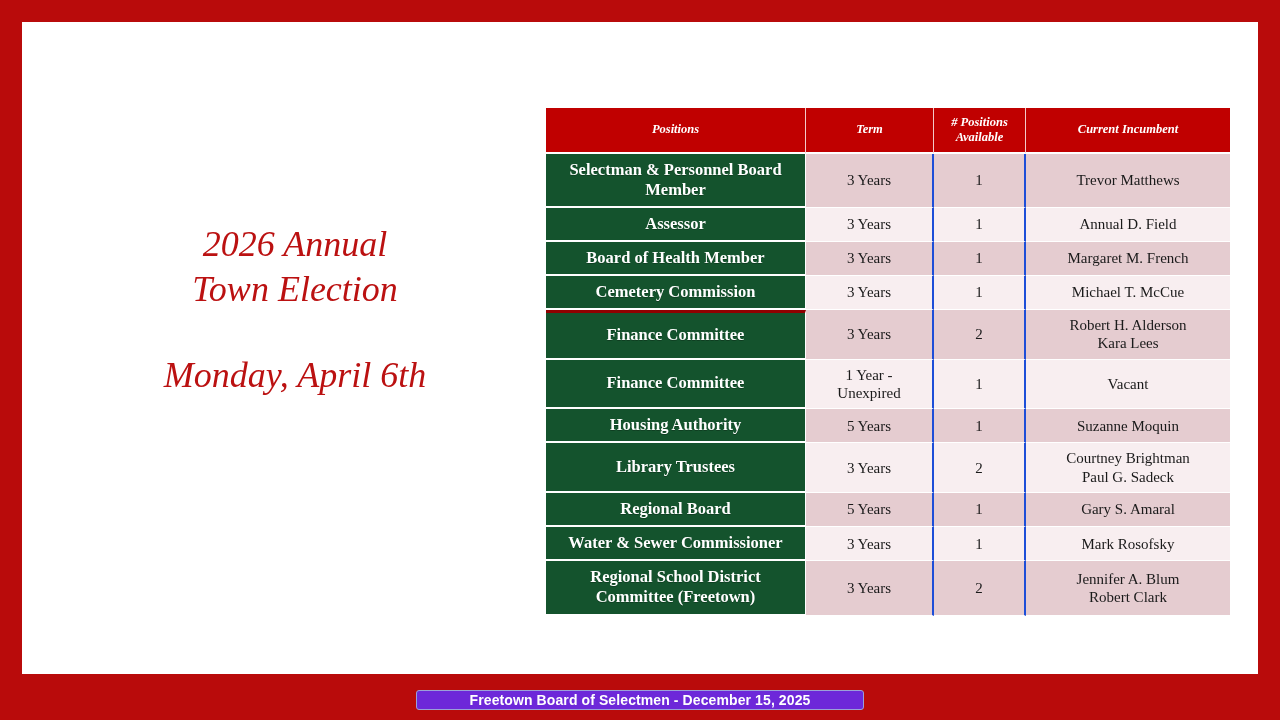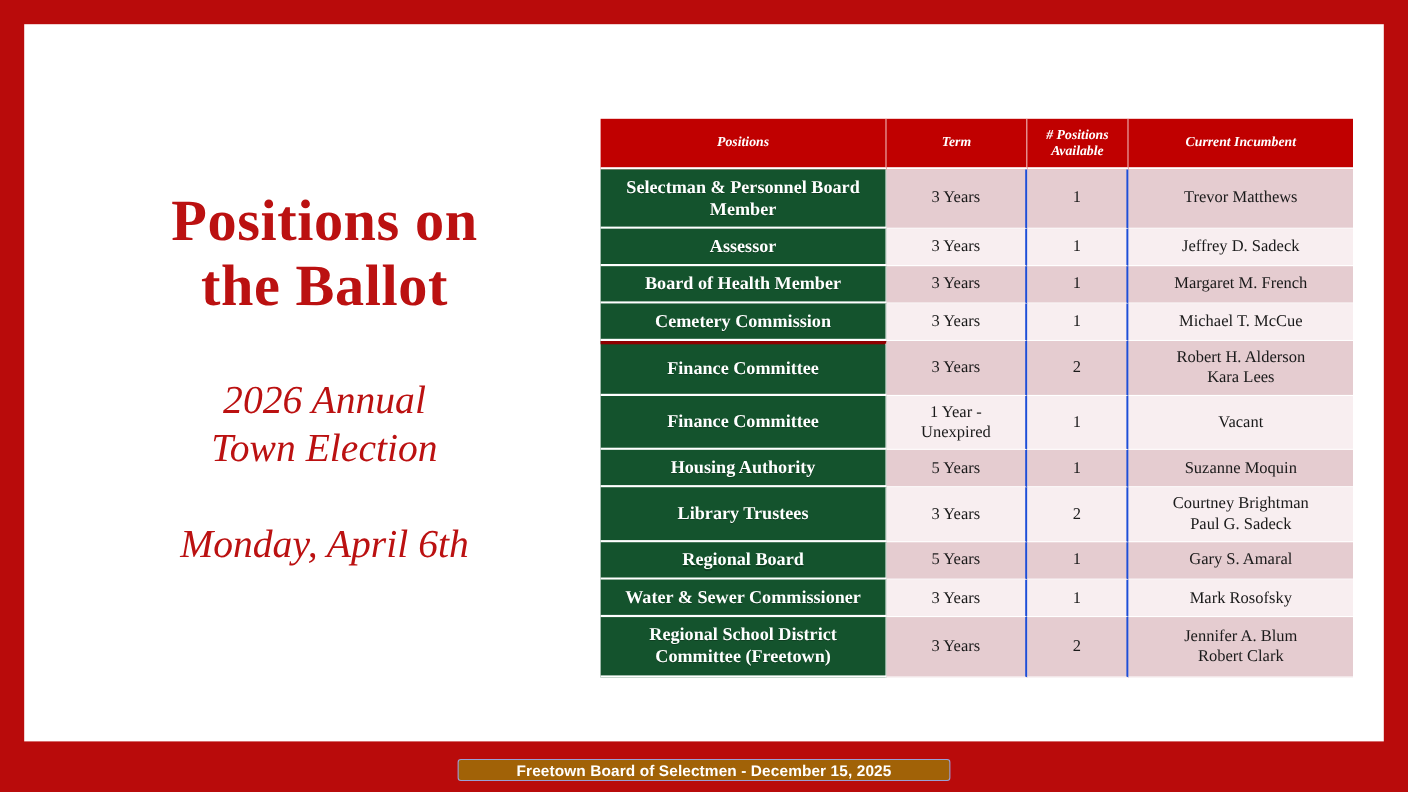--- a/index.html
+++ b/index.html
@@ -131,21 +131,21 @@
   tr.row-dark td.data-cell  { background: #e5ccd0; }
   tr.row-light td.data-cell { background: #f8eef0; }
 
   
   #caption-bar {
     position: absolute;
     left: 416px;
     top: 690px;
     width: 448px;
     height: 20px;
-    background: #a16207;
+    background: #6d28d9;
     border: 1px solid #9aa0d8;
     border-radius: 3px;
     display: flex;
     align-items: center;
     justify-content: center;
     box-sizing: border-box;
   }
   #caption-text {
     font-family: "Liberation Sans", sans-serif;
     font-size: 14px;
@@ -155,22 +155,20 @@
     white-space: nowrap;
   }
 </style>
 </head>
 <body>
 
 <div id="slide-frame">
   <div id="slide-canvas">
 
     <div id="title-block">
-      <h1 id="main-title" style="white-space: pre-line;">Positions on
-the Ballot</h1>
       <p class="subtitle" id="subtitle-election" style="white-space: pre-line;">2026 Annual
 Town Election</p>
       <p class="subtitle" id="subtitle-date" style="white-space: pre-line;">Monday, April 6th</p>
     </div>
 
     <table id="ballot-table">
       <colgroup>
         <col class="c-position">
         <col class="c-term">
         <col class="c-count">
@@ -188,21 +186,21 @@
           <tr class="row-dark">
             <td class="position-cell" style="white-space: pre-line;">Selectman &amp; Personnel Board Member</td>
             <td class="data-cell" style="white-space: pre-line;">3 Years</td>
             <td class="data-cell" style="white-space: pre-line;">1</td>
             <td class="data-cell" style="white-space: pre-line;">Trevor Matthews</td>
           </tr>
           <tr class="row-light">
             <td class="position-cell" style="white-space: pre-line;">Assessor</td>
             <td class="data-cell" style="white-space: pre-line;">3 Years</td>
             <td class="data-cell" style="white-space: pre-line;">1</td>
-            <td class="data-cell" style="white-space: pre-line;">Jeffrey D. Sadeck</td>
+            <td class="data-cell" style="white-space: pre-line;">Annual D. Field</td>
           </tr>
           <tr class="row-dark">
             <td class="position-cell" style="white-space: pre-line;">Board of Health Member</td>
             <td class="data-cell" style="white-space: pre-line;">3 Years</td>
             <td class="data-cell" style="white-space: pre-line;">1</td>
             <td class="data-cell" style="white-space: pre-line;">Margaret M. French</td>
           </tr>
           <tr class="row-light">
             <td class="position-cell" style="white-space: pre-line;">Cemetery Commission</td>
             <td class="data-cell" style="white-space: pre-line;">3 Years</td>

